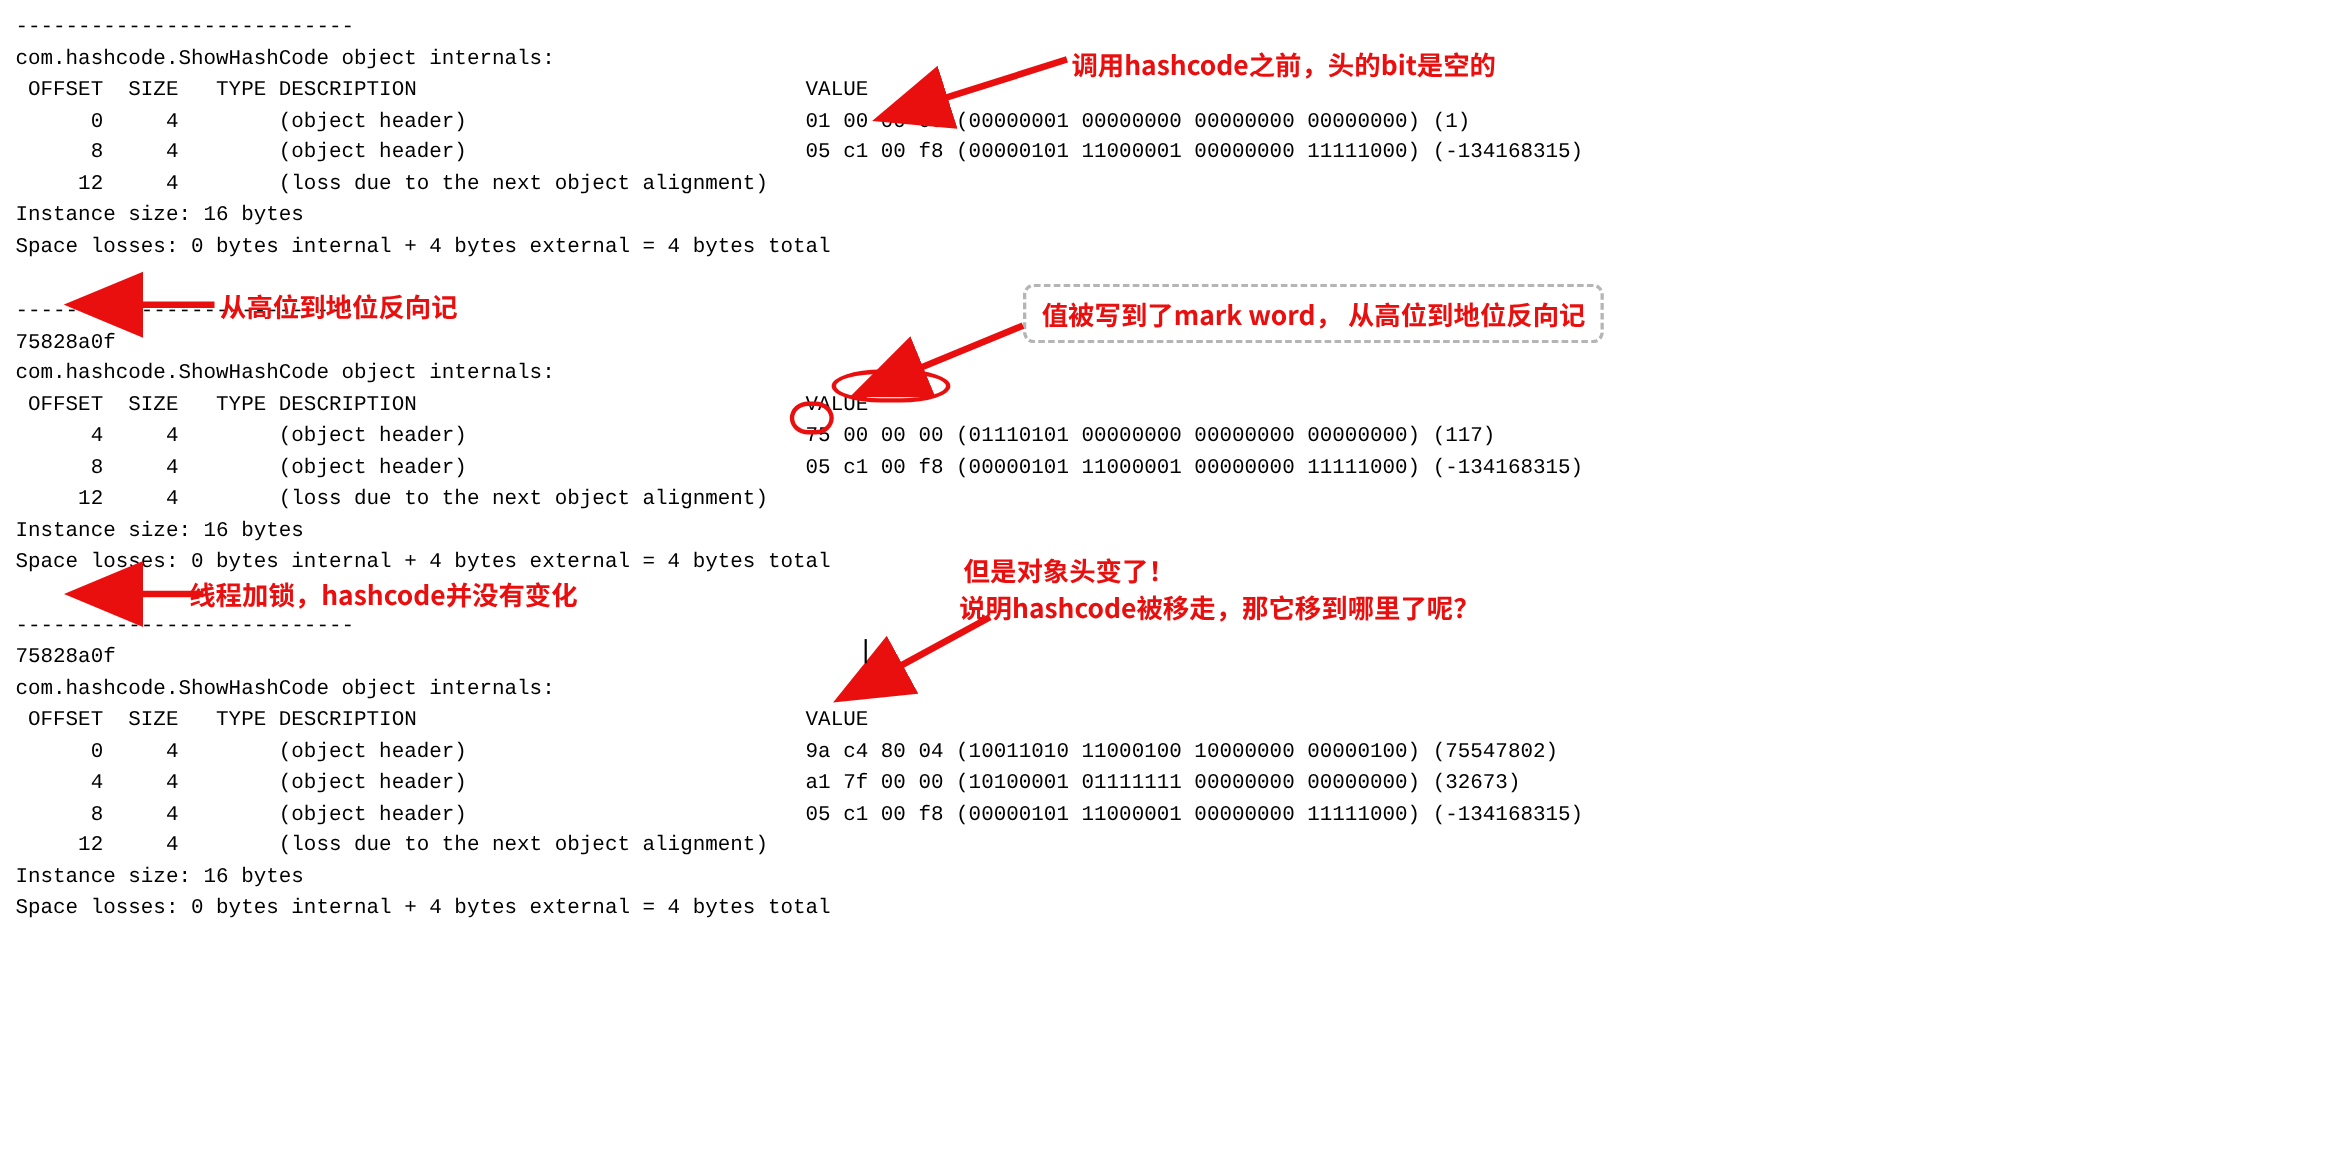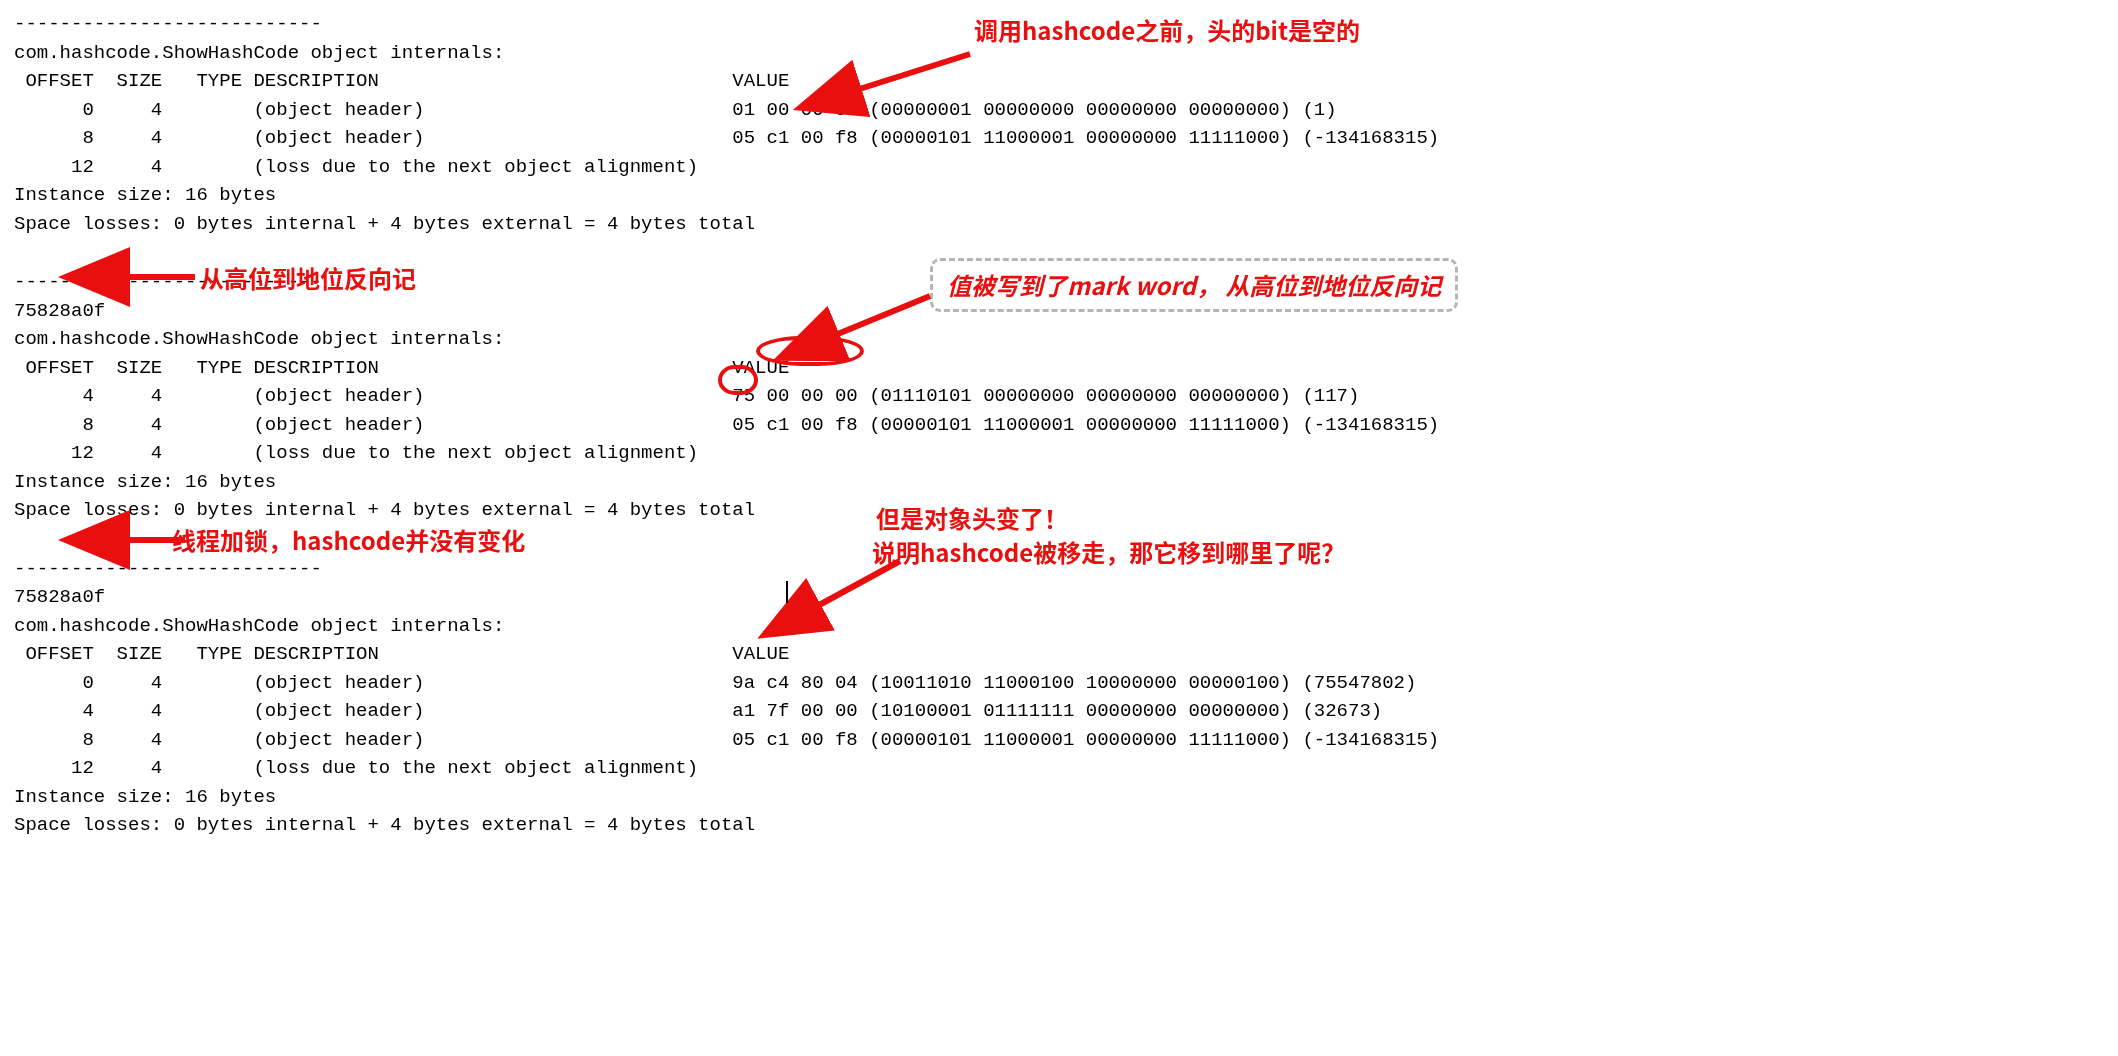--- a/index.html
+++ b/index.html
@@ -77,41 +77,41 @@
   <div class="mono">com.hashcode.ShowHashCode object internals:</div>
   <div class="mono"> OFFSET  SIZE   TYPE DESCRIPTION                               VALUE</div>
   <div class="mono">      0     4        (object header)                           9a c4 80 04 (10011010 11000100 10000000 00000100) (75547802)</div>
   <div class="mono">      4     4        (object header)                           a1 7f 00 00 (10100001 01111111 00000000 00000000) (32673)</div>
   <div class="mono">      8     4        (object header)                           05 c1 00 f8 (00000101 11000001 00000000 11111000) (-134168315)</div>
   <div class="mono">     12     4        (loss due to the next object alignment)</div>
   <div class="mono">Instance size: 16 bytes</div>
   <div class="mono">Space losses: 0 bytes internal + 4 bytes external = 4 bytes total</div>
 </div>
 
-<div class="annotation" style="top:12px; left:974px;">调用hashcode之前，头的bit是空的</div>
+<div class="annotation" style="top:40px; left:974px;">调用hashcode之前，头的bit是空的</div>
 <svg class="arrow" style="top:48px; left:840px;" width="140" height="60">
   <defs>
       <marker id="ah1" markerWidth="12" markerHeight="12" refX="2" refY="5" orient="auto">
         <path d="M0,0 L0,10 L12,5 z" fill="#ea0f0f"></path>
       </marker>
     </defs>
   <path d="M130,6 L10,44" stroke="#ea0f0f" stroke-width="6" marker-end="url(#ah1)" fill="none"></path>
 </svg>
 
 <div class="annotation" style="top:260px; left:200px;">从高位到地位反向记</div>
 <svg class="arrow" style="top:262px; left:110px;" width="90" height="30">
   <defs>
       <marker id="ah2" markerWidth="12" markerHeight="12" refX="2" refY="5" orient="auto">
         <path d="M0,0 L0,10 L12,5 z" fill="#ea0f0f"></path>
       </marker>
     </defs>
   <path d="M85,15 L8,15" stroke="#ea0f0f" stroke-width="6" marker-end="url(#ah2)" fill="none"></path>
 </svg>
 
-<div class="dashed-box" style="top:258px; left:930px;font-style:italic;">值被写到了mark word， 从高位到地位反向记</div>
+<div class="dashed-box" style="top:258px; left:930px;">值被写到了mark word， 从高位到地位反向记</div>
 <svg class="arrow" style="top:290px; left:818px;" width="120" height="60">
   <defs>
       <marker id="ah3" markerWidth="12" markerHeight="12" refX="2" refY="5" orient="auto">
         <path d="M0,0 L0,10 L12,5 z" fill="#ea0f0f"></path>
       </marker>
     </defs>
   <path d="M112,6 L10,48" stroke="#ea0f0f" stroke-width="6" marker-end="url(#ah3)" fill="none"></path>
 </svg>
 
 <div class="circle" style="top:336px; left:756px; width:108px; height:30px;"></div>

